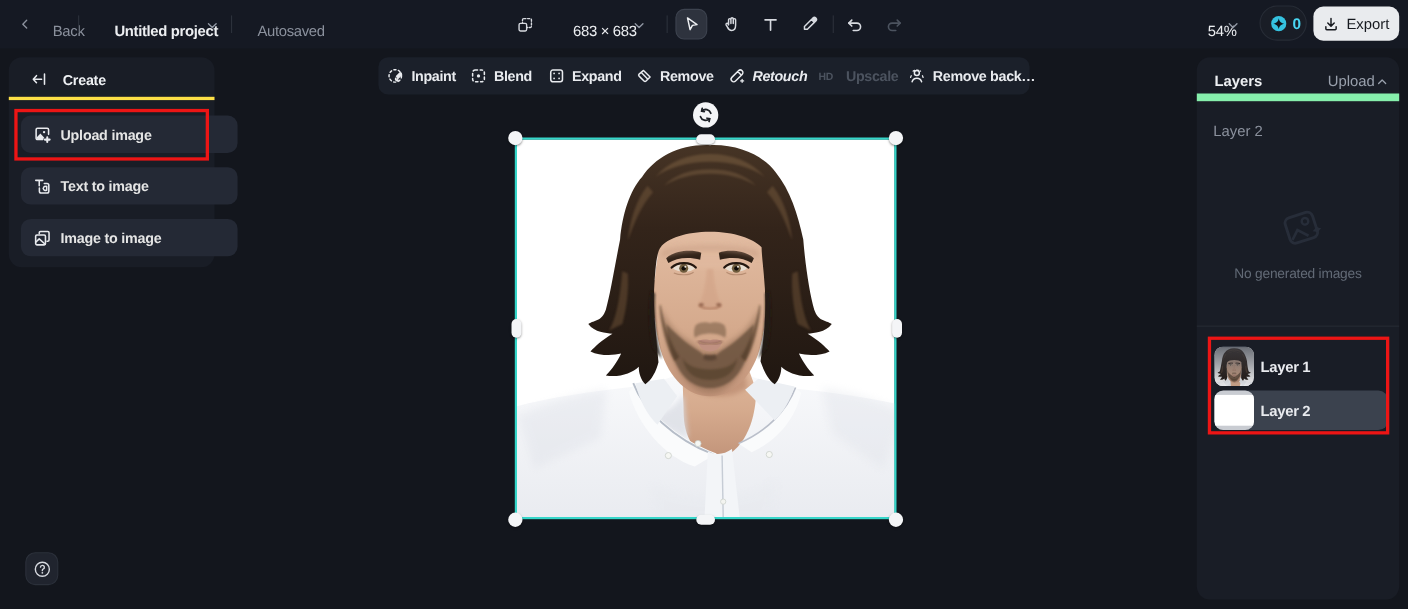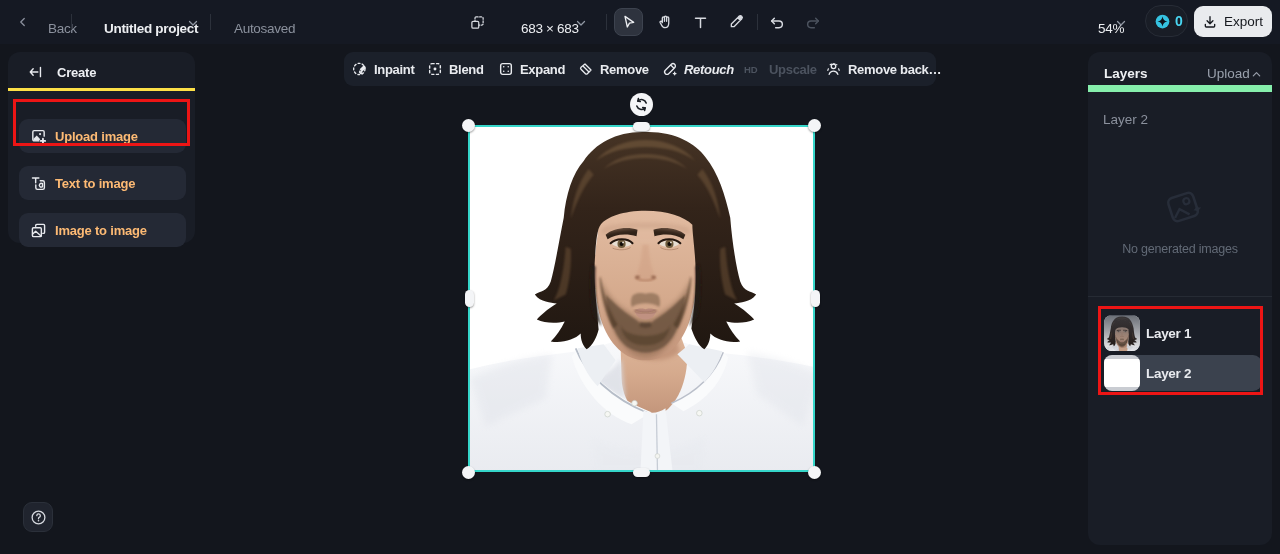--- a/index.html
+++ b/index.html
@@ -17,23 +17,23 @@
   .toolbox.sel { background:#2e333e; border:1px solid #3d434f; }
   #export { position:absolute; right:8px; top:6px; width:78px; height:31px; background:#e9ebee;
     border-radius:9px; display:flex; align-items:center; justify-content:center; gap:7px;
     color:#16191f; font-size:13.5px; font-weight:400; }
   #coinpill { position:absolute; right:92px; top:5px; width:43px; height:32px; background:#191d26;
     border:1px solid #272c36; border-radius:16px; display:flex; align-items:center; padding-left:9px; gap:5px; }
   
   #lpanel { position:absolute; left:8px; top:52px; width:187px; height:191px;
     background:#191d26; border-radius:12px; }
   #lphead { position:absolute; left:0; top:0; width:100%; height:39px; border-bottom:3px solid #fde047; }
-  .lbtn { position:absolute; left:11px; width:167px; height:34px; background:#242935;
+  .lbtn { position:absolute; left:11px; width:197px; height:34px; background:#242935;
     border-radius:9px; display:flex; align-items:center; padding-left:11px; gap:8px;
-    color:#fdba74; font-size:13px; font-weight:700; letter-spacing:-0.2px;margin-top:14px; }
+    color:#e5e5e5; font-size:13px; font-weight:700; letter-spacing:-0.2px; }
   #redbox1 { position:absolute; left:5px; top:47px; width:177px; height:47px;
     border:3px solid #ed1515; z-index:5; }
   
   #toolbar { position:absolute; left:344px; top:52px; width:592px; height:34px;
     background:#1b202a; border-radius:9px; display:flex; align-items:center; padding:0 1px; }
   .titem { display:flex; align-items:center; gap:6px; color:#e9ebef; font-size:13px;
     font-weight:700; white-space:nowrap; letter-spacing:-0.3px; position:absolute; top:0; height:34px; }
   .titem.dim { color:#4c535f; }
   
   #selrect { position:absolute; left:468px; top:125px; width:347px; height:347px;

